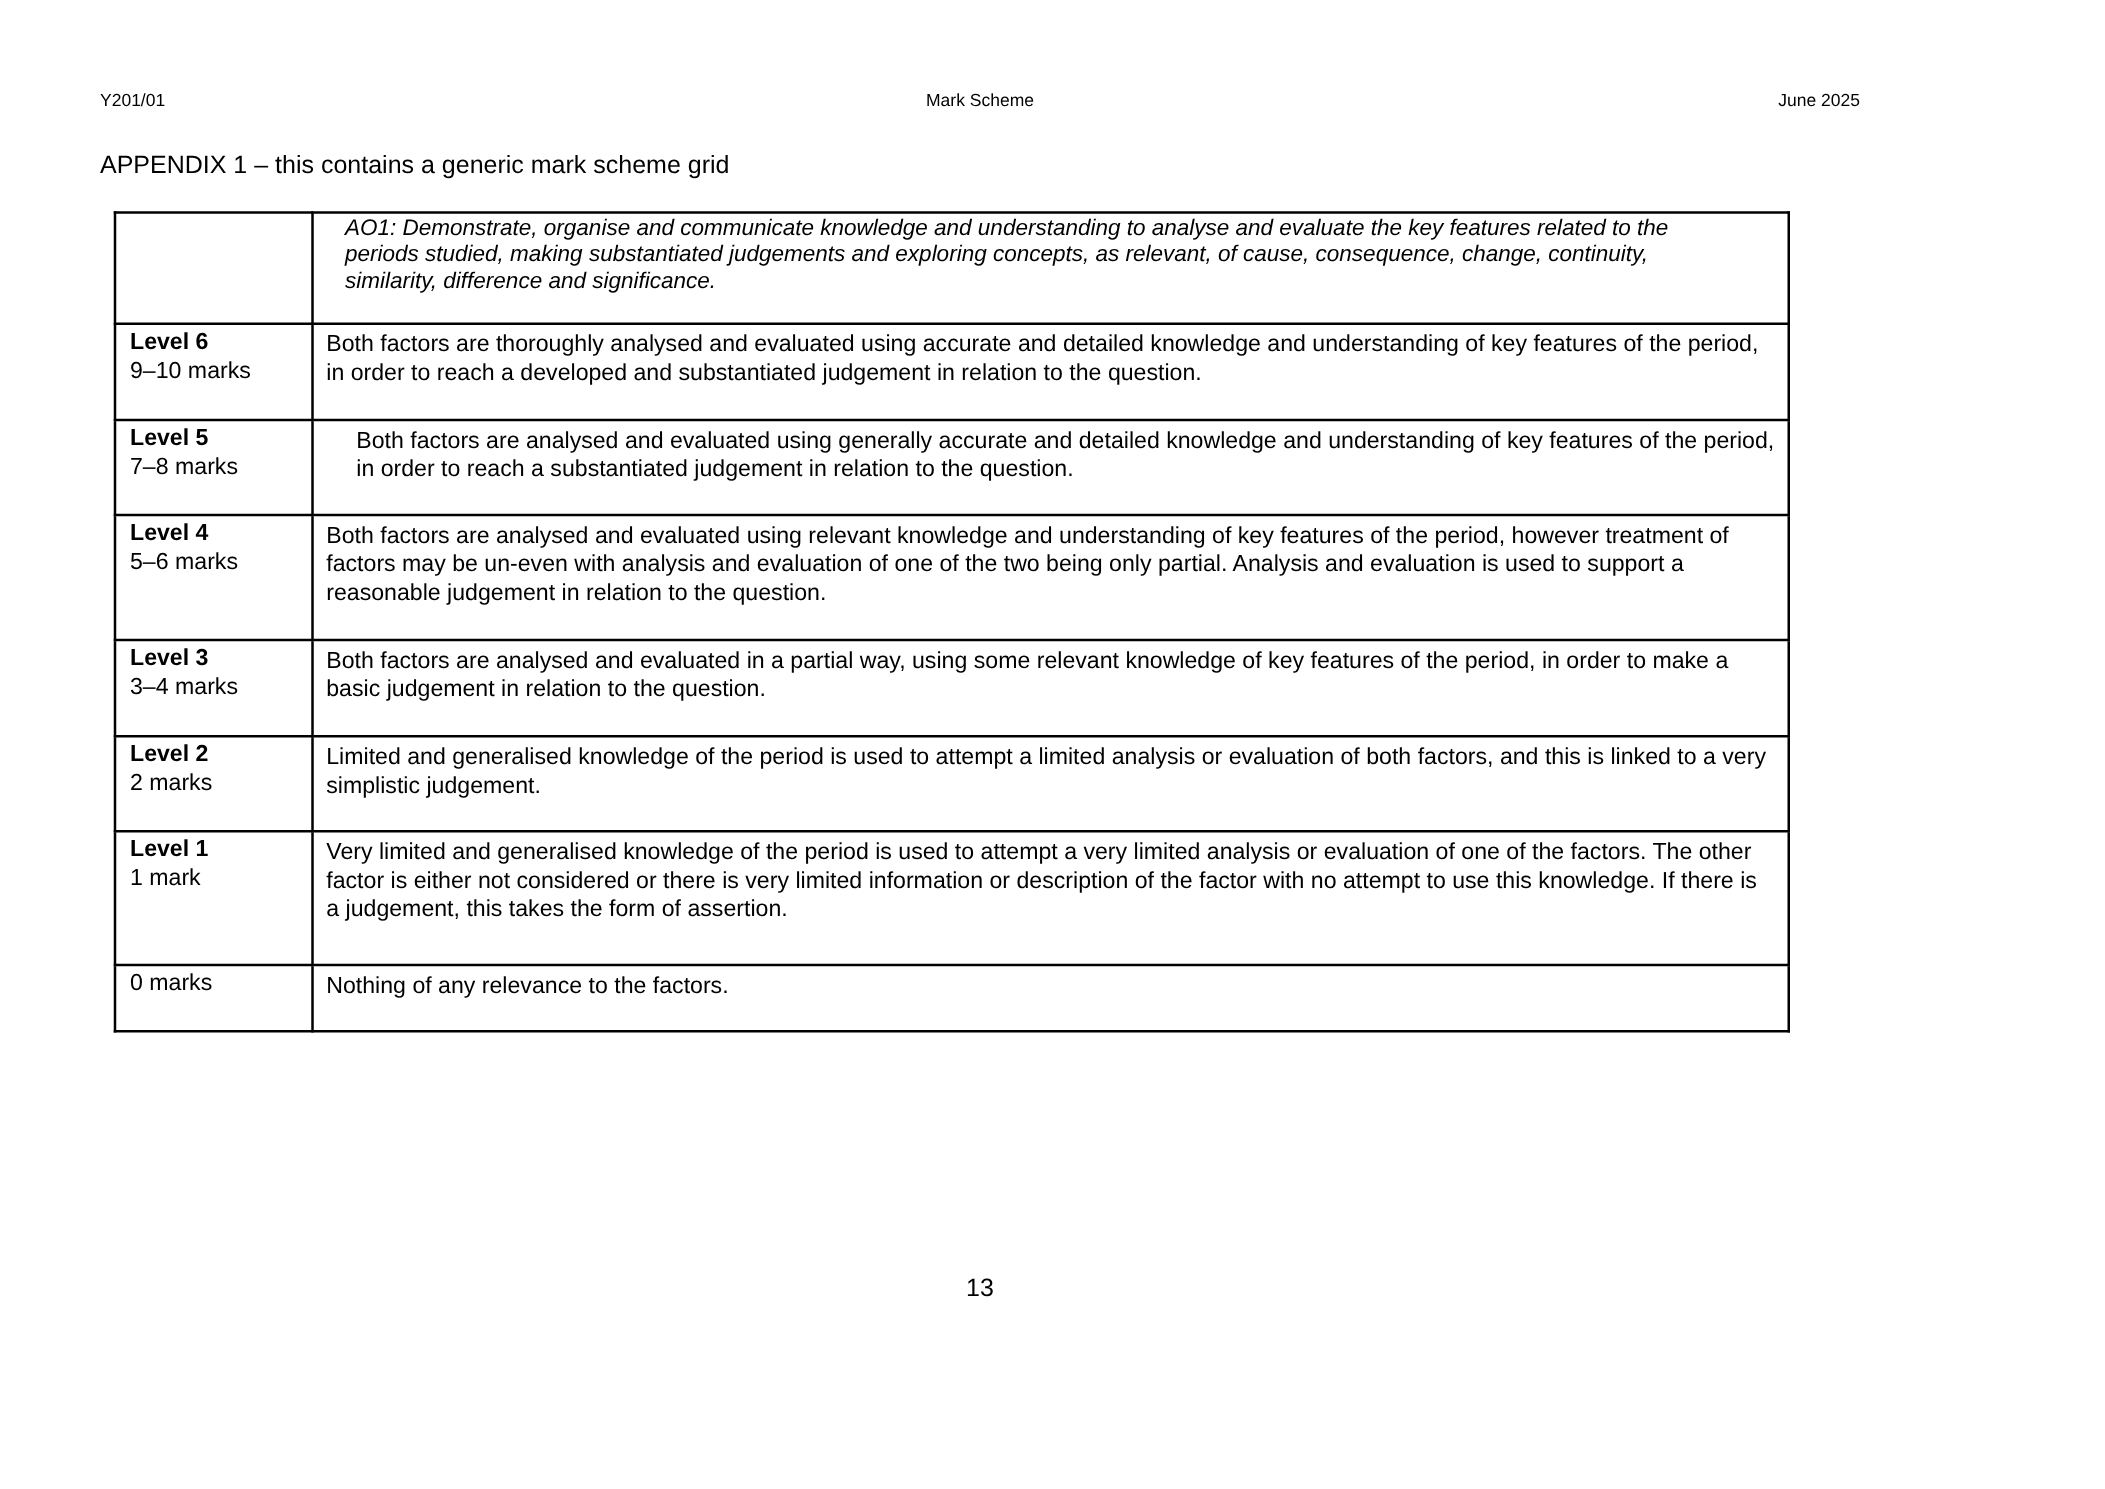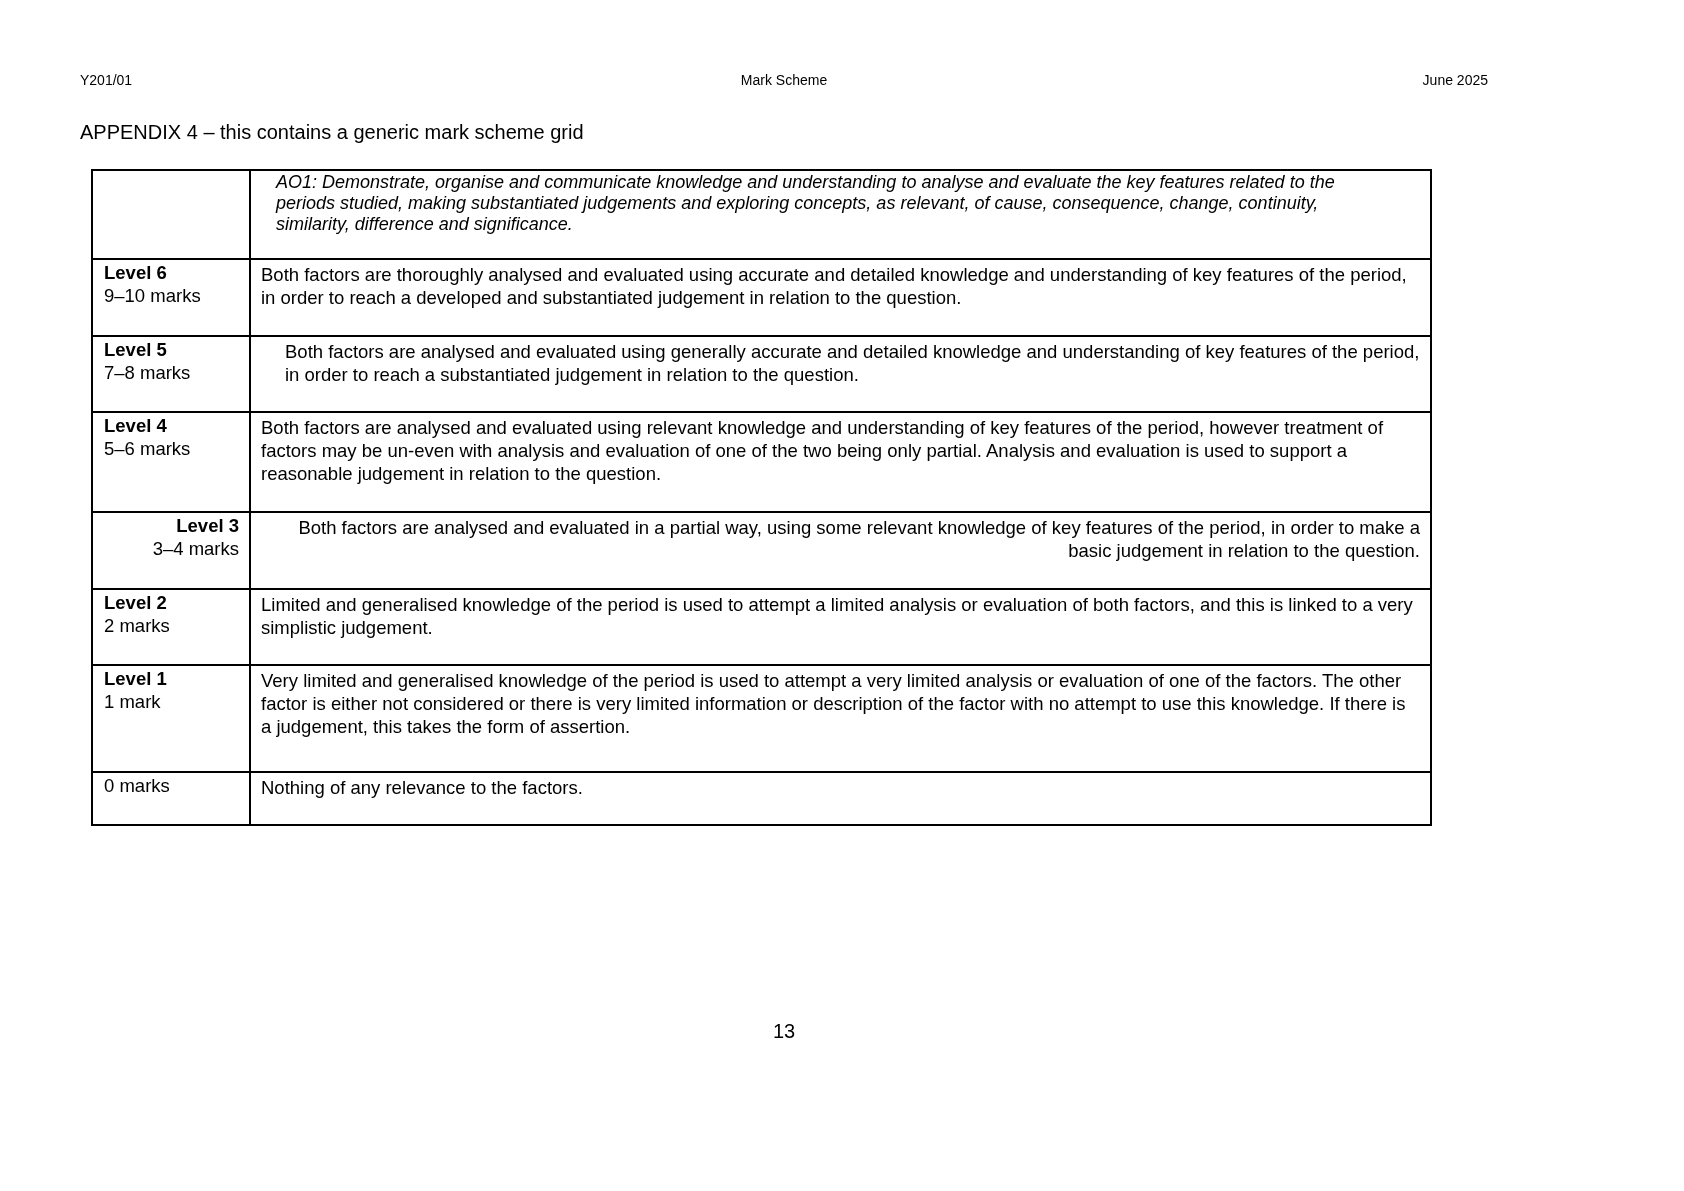--- a/index.html
+++ b/index.html
@@ -62,42 +62,42 @@
       font-weight: bold;
       padding-top: 2px;
     }
     td.lvl { padding-left: 11px !important; padding-top: 1px !important; margin-top: 27px; }
     td.desc { padding-top: 3px !important; }
     .lvl-name { font-weight: bold; display: block; }
     .lvl-marks { display: block; }
     tr.r6 td { height: 72px; }
     tr.r5 td { height: 71px; padding-left: 34px; }
     tr.r4 td { height: 95px; }
-    tr.r3 td { height: 72px; text-align: right; }
+    tr.r3 td { height: 72px; }
     tr.r2 td { height: 71px; }
     tr.r1 td { height: 102px; }
     tr.r0 td { height: 48px; }
     #page-number {
       position: absolute;
       top: 1019px;
       left: 0;
       width: 1568px;
       text-align: center;
       font-size: 20px;
       line-height: 24px;
     }
   </style>
 </head>
 <body>
 
 <div id="hdr-left" class="hdr">Y201/01</div>
 <div id="hdr-center" class="hdr">Mark Scheme</div>
 <div id="hdr-right" class="hdr">June 2025</div>
 
-<div id="appendix">APPENDIX 4 – this contains a generic mark scheme grid</div>
+<div id="appendix">APPENDIX 1 – this contains a generic mark scheme grid</div>
 
 <table class="grid">
   <colgroup>
     <col class="c1">
     <col class="c2">
   </colgroup>
   <tbody>
     <tr class="ao-row">
       <td></td>
       <td class="ao-text">AO1: Demonstrate, organise and communicate knowledge and understanding to analyse and evaluate the key features related to the periods studied, making substantiated judgements and exploring concepts, as relevant, of cause, consequence, change, continuity, similarity, difference and significance.</td>

